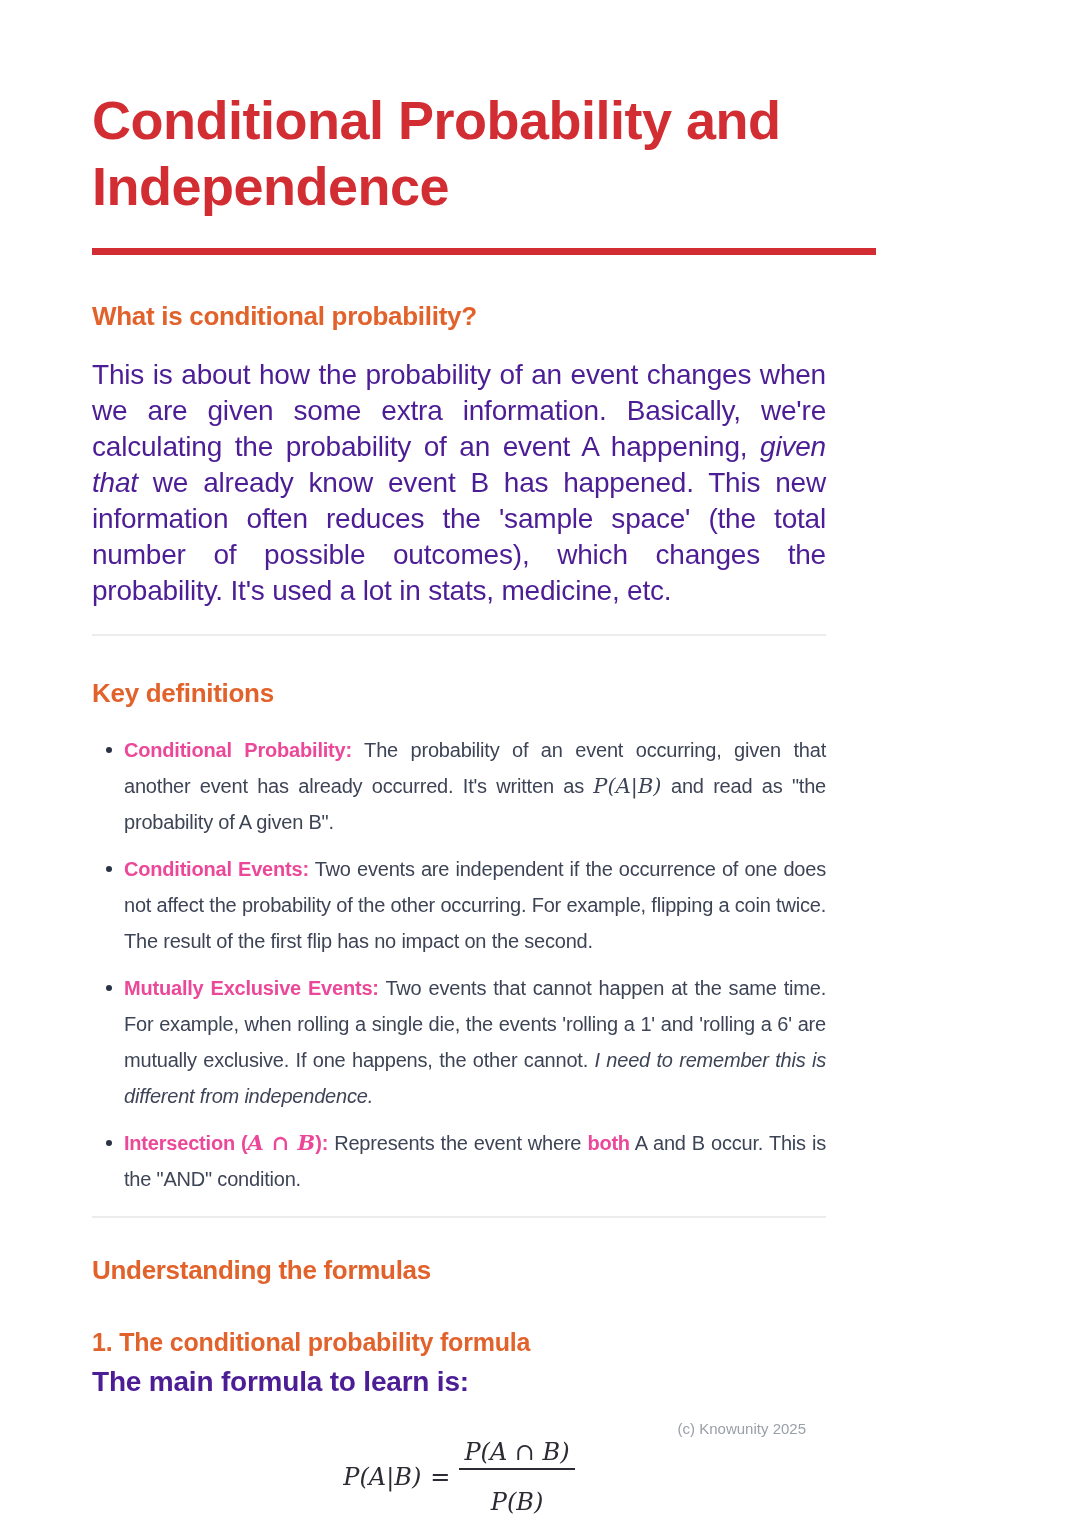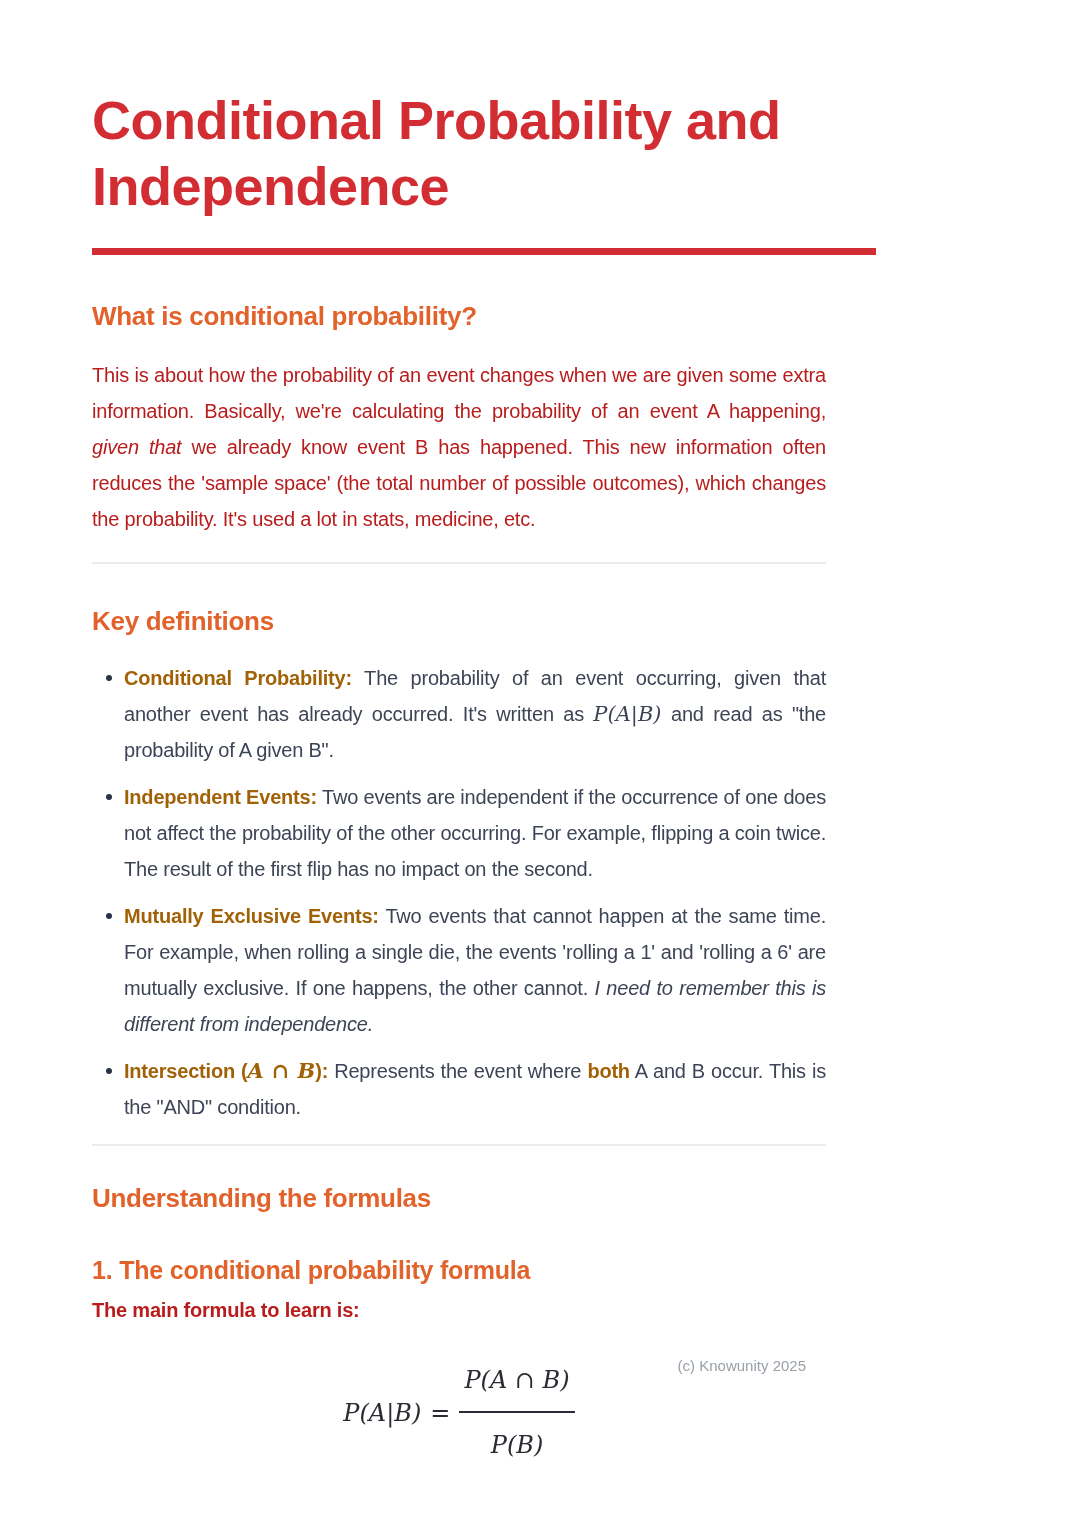--- a/index.html
+++ b/index.html
@@ -57,23 +57,23 @@
   .h3 {
     margin-top: 37px;
     font-size: 25px;
     line-height: 32px;
     font-weight: bold;
     color: #e2622b;
     letter-spacing: -0.2px;
   }
   .body-text {
     width: 734px;
-    font-size: 20px;
+    font-size: 28px;
     line-height: 36px;
-    color: #b91c1c;
+    color: #4c1d95;
     letter-spacing: -0.2px;
     text-align: justify;
   }
   .intro-par { margin-top: 22px; }
   .lead-par  { margin-top: 6px; text-align: left; font-weight: bold; }
   .divider {
     width: 734px;
     height: 2px;
     background: #ececee;
   }
@@ -96,21 +96,21 @@
   }
   .bullet-dot {
     position: absolute;
     left: 14px;
     top: 15px;
     width: 6px;
     height: 6px;
     border-radius: 50%;
     background: #2a3245;
   }
-  .term { font-weight: bold; color: #a16207; }
+  .term { font-weight: bold; color: #ec4899; }
   .italic { font-style: italic; }
   .math {
     font-family: "DejaVu Serif", "Liberation Serif", serif;
     font-style: italic;
     font-size: 21px;
     letter-spacing: 0;
   }
   .formula-row {
     margin-top: 38px;
     width: 734px;
@@ -126,27 +126,27 @@
     font-size: 24px;
     font-style: normal;
   }
   .fraction {
     display: inline-flex;
     flex-direction: column;
     align-items: center;
     text-align: center;
   }
   .fraction .num {
-    padding: 0 5px 17px 5px;
+    padding: 0 5px 2px 5px;
     border-bottom: 2px solid #2b2b33;
   }
   .fraction .den { padding-top: 18px; }
   .footer {
     position: absolute;
-    top: 1357px;
+    top: 1420px;
     right: 70px;
     font-size: 15px;
     color: #9aa0a8;
     z-index: 3;
     letter-spacing: 0;
   }
 </style>
 </head>
 <body>
 
@@ -168,21 +168,21 @@
     <p class="body-text intro-par"><span>This is about how the probability of an event changes when we are given some extra information. Basically, we're calculating the probability of an event A happening, </span><span class="italic">given that</span><span> we already know event B has happened. This new information often reduces the 'sample space' (the total number of possible outcomes), which changes the probability. It's used a lot in stats, medicine, etc.</span></p>
 
     <div class="divider divider-1"></div>
 
     <h2 class="h2 h2-key">Key definitions</h2>
 
     <ul class="bullet-list">
 
       <li class="bullet-item"><span class="bullet-dot"></span><span class="term">Conditional Probability:</span><span> The probability of an event occurring, given that another event has already occurred. It's written as </span><span class="math">P(A|B)</span><span> and read as "the probability of A given B".</span></li>
 
-      <li class="bullet-item"><span class="bullet-dot"></span><span class="term">Independent Events:</span><span> Two events are independent if the occurrence of one does not affect the probability of the other occurring. For example, flipping a coin twice. The result of the first flip has no impact on the second.</span></li>
+      <li class="bullet-item"><span class="bullet-dot"></span><span class="term">Conditional Events:</span><span> Two events are independent if the occurrence of one does not affect the probability of the other occurring. For example, flipping a coin twice. The result of the first flip has no impact on the second.</span></li>
 
       <li class="bullet-item"><span class="bullet-dot"></span><span class="term">Mutually Exclusive Events:</span><span> Two events that cannot happen at the same time. For example, when rolling a single die, the events 'rolling a 1' and 'rolling a 6' are mutually exclusive. If one happens, the other cannot. </span><span class="italic">I need to remember this is different from independence.</span></li>
 
       <li class="bullet-item"><span class="bullet-dot"></span><span class="term">Intersection (</span><span class="math term">A ∩ B</span><span class="term">):</span><span> Represents the event where </span><span class="term">both</span><span> A and B occur. This is the "AND" condition.</span></li>
 
     </ul>
 
     <div class="divider divider-2"></div>
 
     <h2 class="h2 h2-und">Understanding the formulas</h2>

